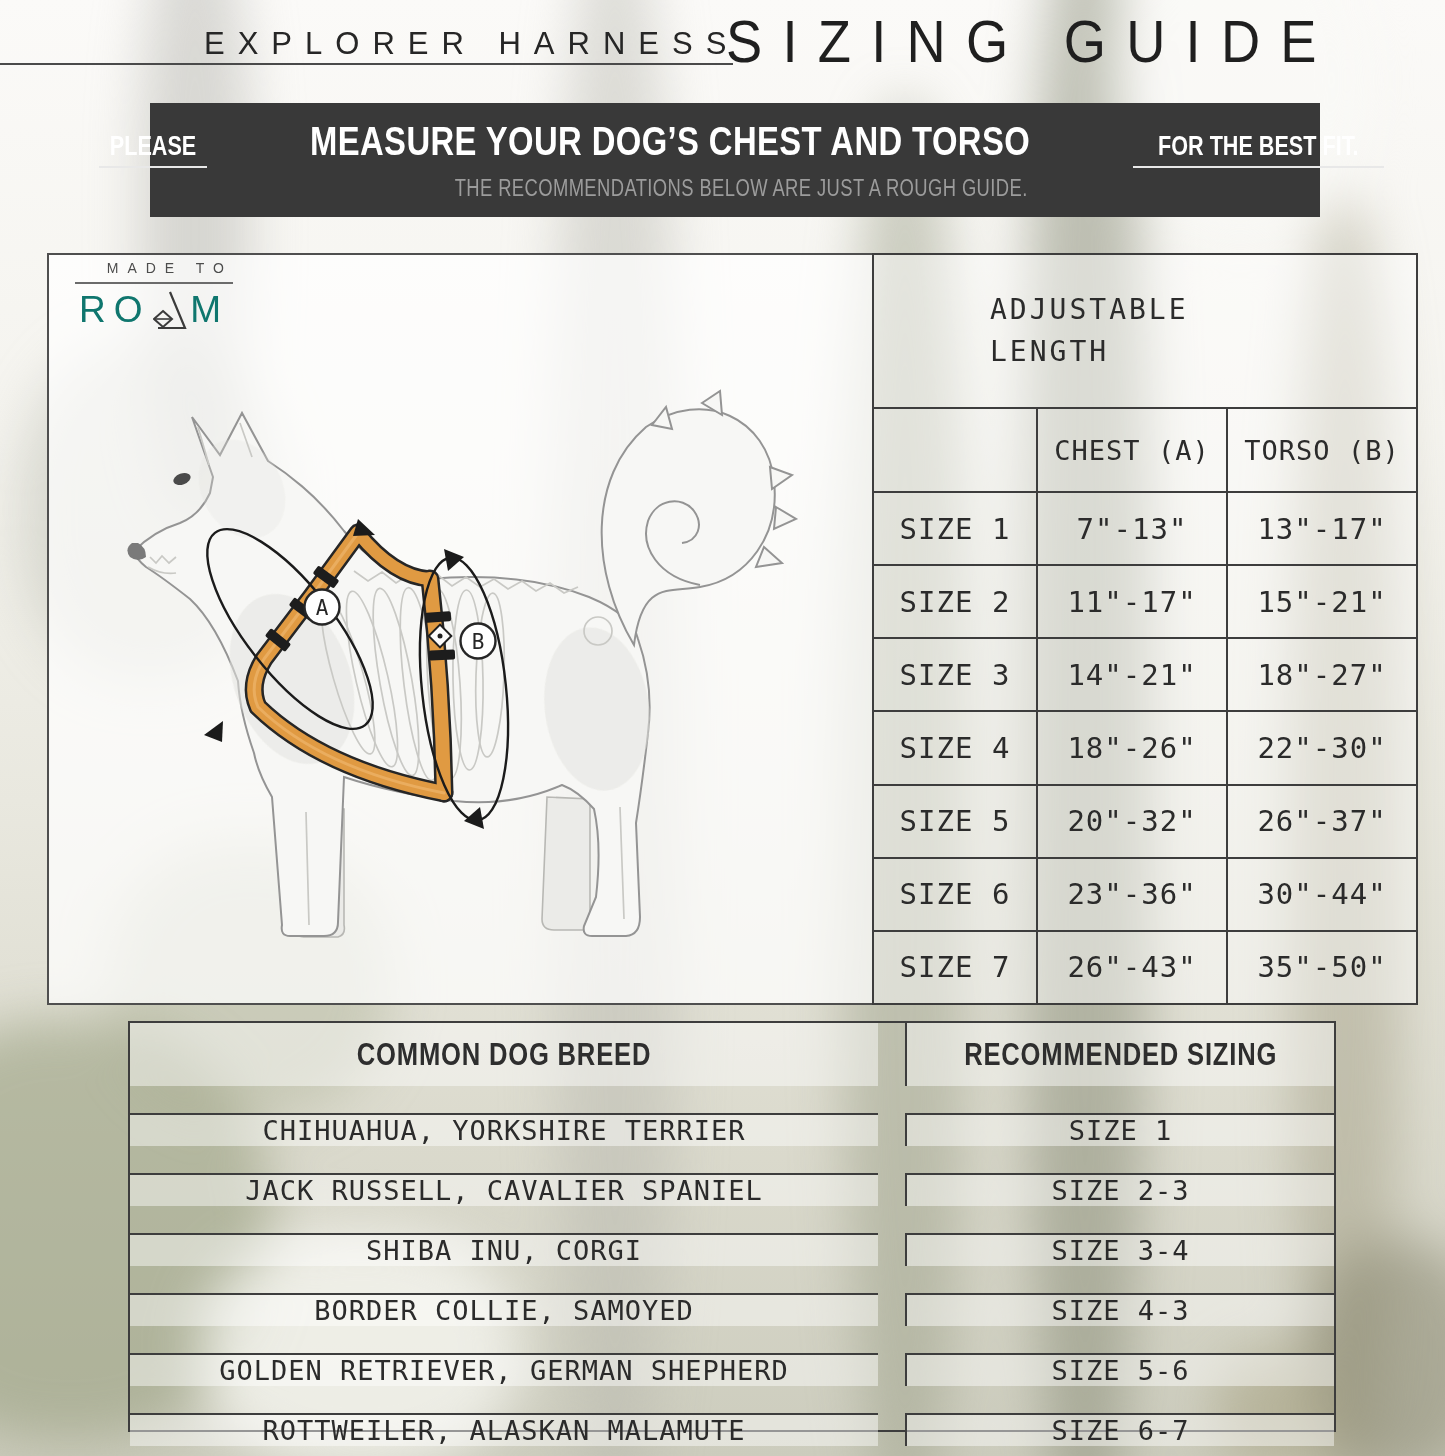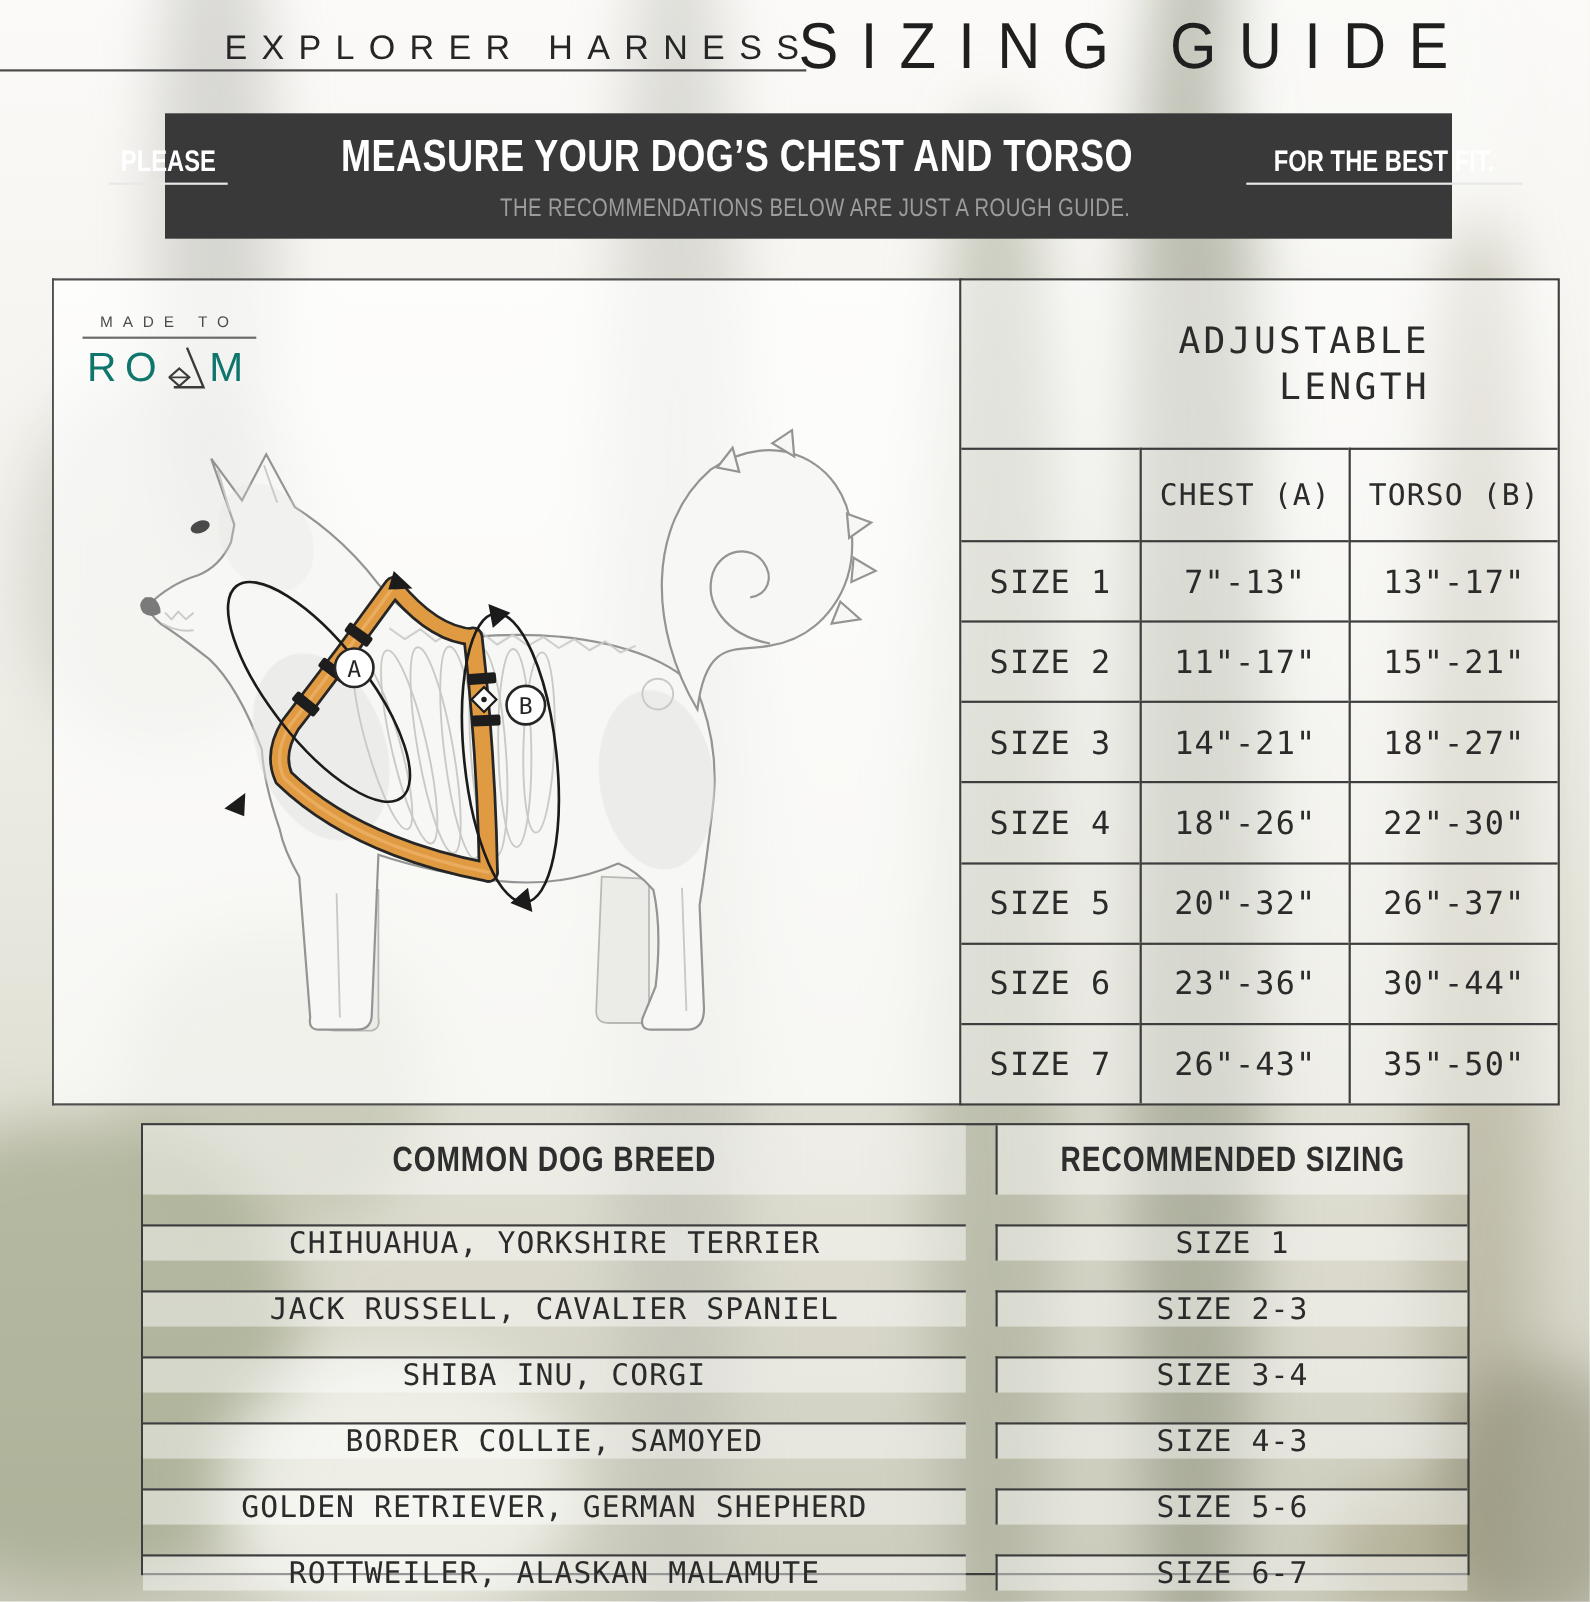--- a/index.html
+++ b/index.html
@@ -36,40 +36,40 @@
   .banner-line1{display:flex;align-items:baseline;gap:13px;white-space:nowrap;}
   .cond{display:inline-block;transform:scaleX(.8);transform-origin:center;}
   .banner-lead,.banner-tail{font-size:27px;font-weight:700;color:#fff;
     border-bottom:2px solid #e8e8e8;padding-bottom:4px;}
   .banner-head{font-size:41px;font-weight:700;color:#fff;letter-spacing:.5px;}
   .banner-sub{font-size:23px;font-weight:400;color:#9c9c9c;letter-spacing:.5px;}
 
   
   .panel-left{position:absolute;left:47px;top:253px;width:825px;height:748px;
     background:rgba(255,255,255,.72);border:2px solid #4f4f4f;border-right:none;}
-  .logo{position:absolute;left:26px;top:29px;width:158px;text-align:center;}
+  .logo{position:absolute;left:26px;top:5px;width:158px;text-align:right;}
   .logo-top{font-size:14px;letter-spacing:9px;color:#4c4c4c;white-space:nowrap;}
   .logo-rule{height:2px;background:#6b6b6b;margin:6px 0 5px 0;}
   .logo-bottom{display:flex;align-items:center;justify-content:space-between;padding:0 4px;
     font-size:37px;font-weight:400;color:#0f766e;letter-spacing:8px;}
   .dog-wrap{position:absolute;left:43px;top:124px;width:720px;height:600px;}
 
   
   .size-table{position:absolute;left:872px;top:253px;width:542px;height:748px;
     display:grid;grid-template-columns:162px 190px 1fr;grid-template-rows:152px 84px repeat(7,1fr);
     border:2px solid #3d3d3d;}
   .breed-table{position:absolute;left:128px;top:1021px;width:1204px;height:407px;
     display:grid;grid-template-columns:748px 1fr;grid-template-rows:63px repeat(6,1fr);
     border:2px solid #3d3d3d;gap:27px;}
   .c{background:rgba(255,255,255,.46);display:flex;align-items:center;justify-content:center;
      border-top:2px solid #3d3d3d;border-left:2px solid #3d3d3d;}
   .nt{border-top:none;} .nl{border-left:none;}
   .span3{grid-column:1/4;}
   .cad{font-family:"DejaVu Sans Mono","Liberation Mono",monospace;color:#2b2b2b;}
-  .size-head{font-size:33px;letter-spacing:3px;line-height:42px;text-align:right;width:310px;}
+  .size-head{font-size:28px;letter-spacing:3px;line-height:42px;text-align:left;width:310px;}
   .size-col{font-size:27px;letter-spacing:1px;}
   .size-cell{font-size:29px;letter-spacing:1px;}
   .breed-head{font-size:32px;font-weight:700;color:#2e2e2e;letter-spacing:1px;}
   .breed-cell{font-size:27px;letter-spacing:1px;text-align:center;}
 </style>
 </head>
 <body>
 
 <div id="stage">
 

